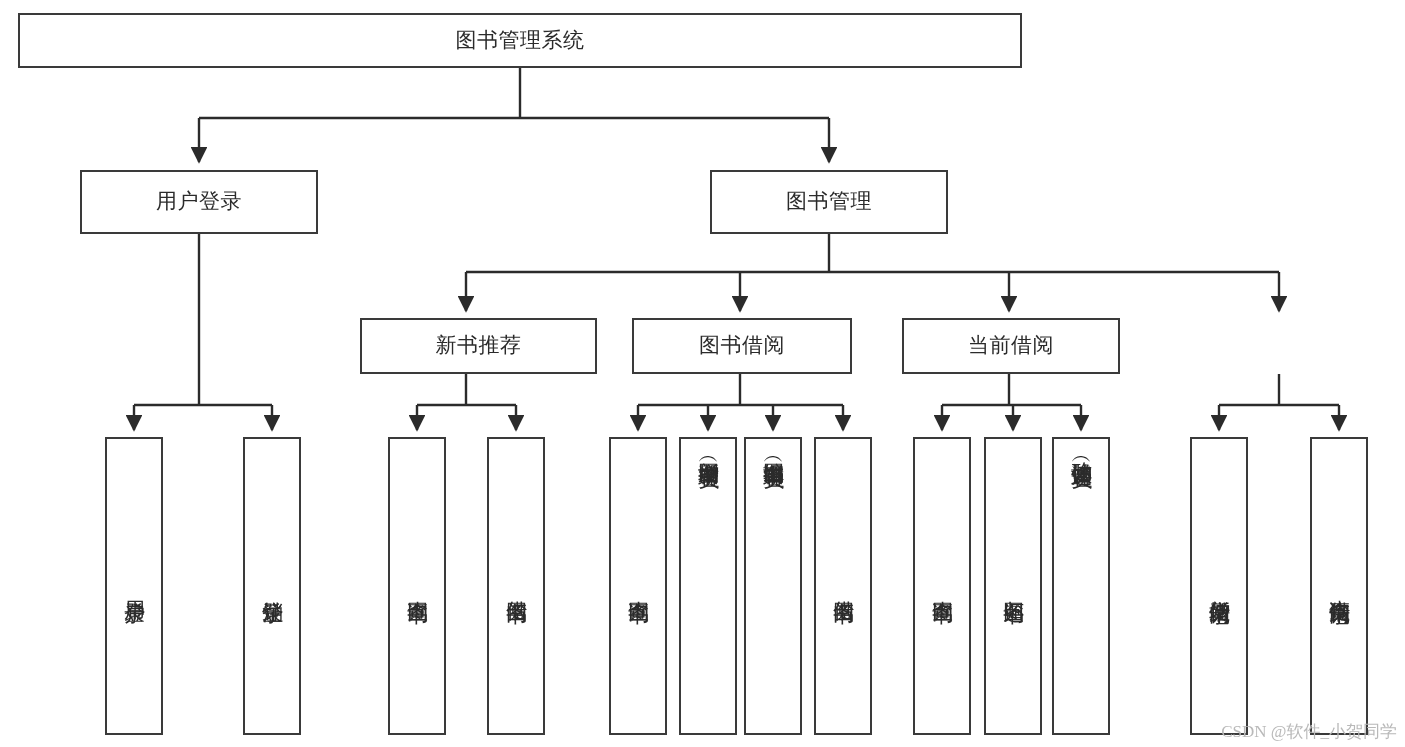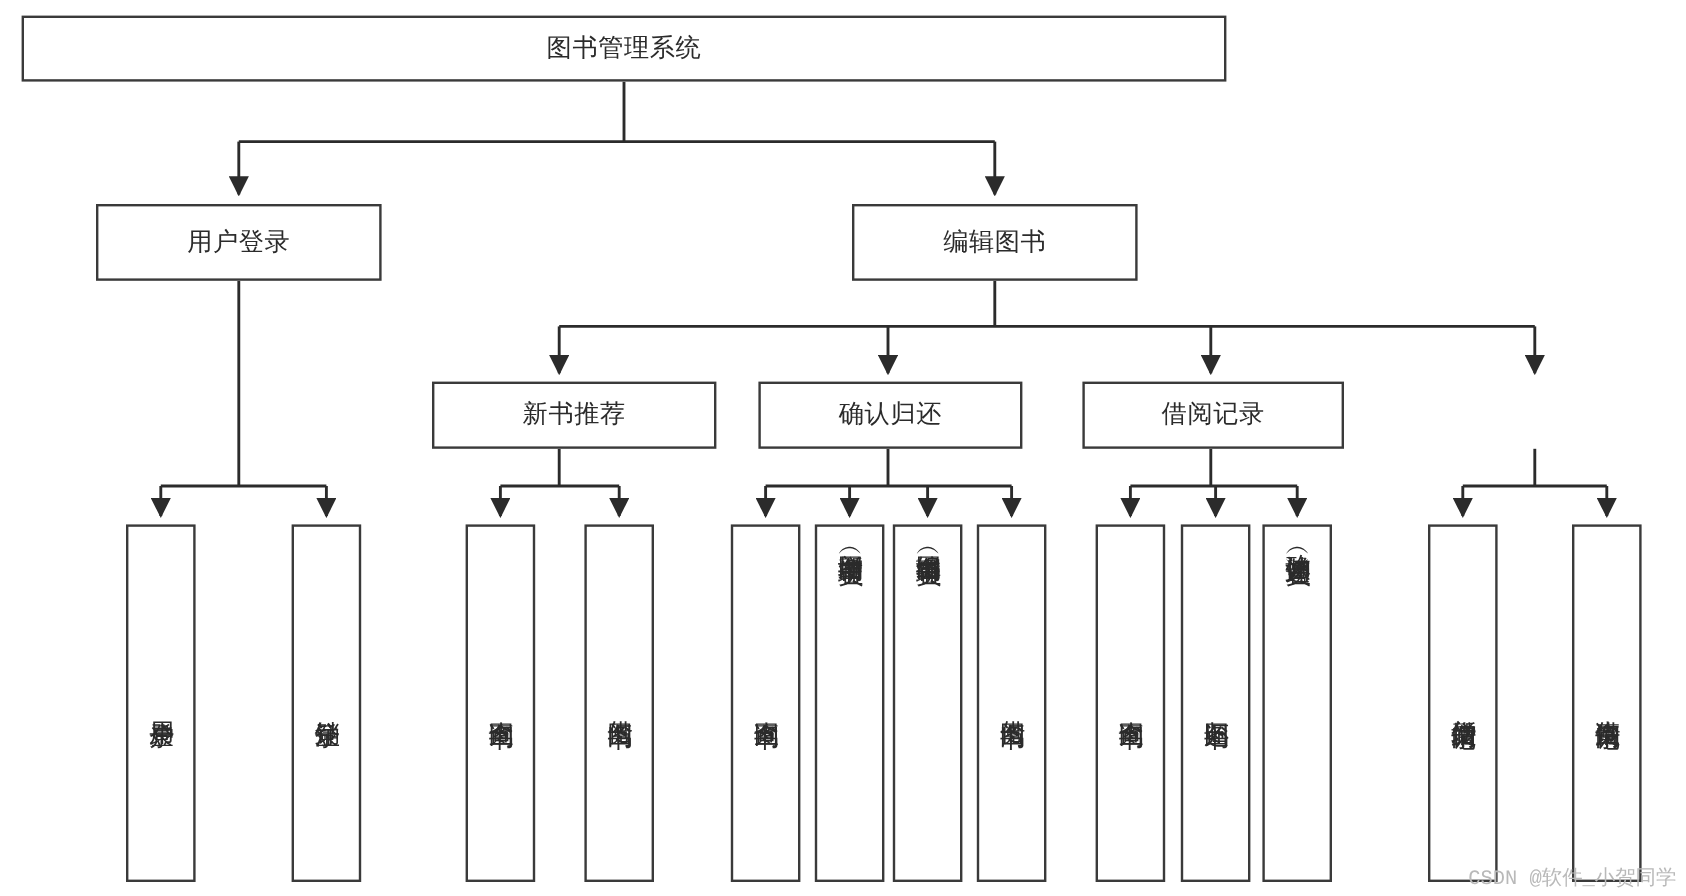--- a/index.html
+++ b/index.html
@@ -64,21 +64,21 @@
     align-items: center;
     padding-top: 0;
   }
   #watermark {
     position: absolute;
     right: 8px;
     bottom: 4px;
     font-size: 17px;
     color: #b9b9b9;
     white-space: nowrap;
-    font-family: Liberation Mono, monospace;
+    font-family: Liberation Serif, serif;
   }
 </style>
 </head>
 <body>
 
 <div id="diagram-root">
 
   <svg class="edges" viewBox="0 0 1405 747" xmlns="http://www.w3.org/2000/svg">
     <defs>
       <marker id="arrow" viewBox="0 0 10 10" refX="9" refY="5" markerWidth="7" markerHeight="7" orient="auto-start-reverse">
@@ -130,31 +130,31 @@
   </svg>
 
   <div class="node wide" style="left:18px; top:13px; width:1004px; height:55px;">
     <span class="node-label-h">图书管理系统</span>
   </div>
 
   <div class="node" style="left:80px; top:170px; width:238px; height:64px;">
     <span class="node-label-h">用户登录</span>
   </div>
   <div class="node" style="left:710px; top:170px; width:238px; height:64px;">
-    <span class="node-label-h">编辑图书</span>
+    <span class="node-label-h">图书管理</span>
   </div>
 
   <div class="node" style="left:360px; top:318px; width:237px; height:56px;">
     <span class="node-label-h">新书推荐</span>
   </div>
   <div class="node" style="left:632px; top:318px; width:220px; height:56px;">
-    <span class="node-label-h">确认归还</span>
+    <span class="node-label-h">图书借阅</span>
   </div>
   <div class="node" style="left:902px; top:318px; width:218px; height:56px;">
-    <span class="node-label-h">借阅记录</span>
+    <span class="node-label-h">当前借阅</span>
   </div>
 
   <div class="node vert centered" style="left:105px; top:437px; width:58px; height:298px;">
     <span class="node-label-v">用户登录</span>
   </div>
   <div class="node vert centered" style="left:243px; top:437px; width:58px; height:298px;">
     <span class="node-label-v">注销登录</span>
   </div>
 
   <div class="node vert centered" style="left:388px; top:437px; width:58px; height:298px;">

